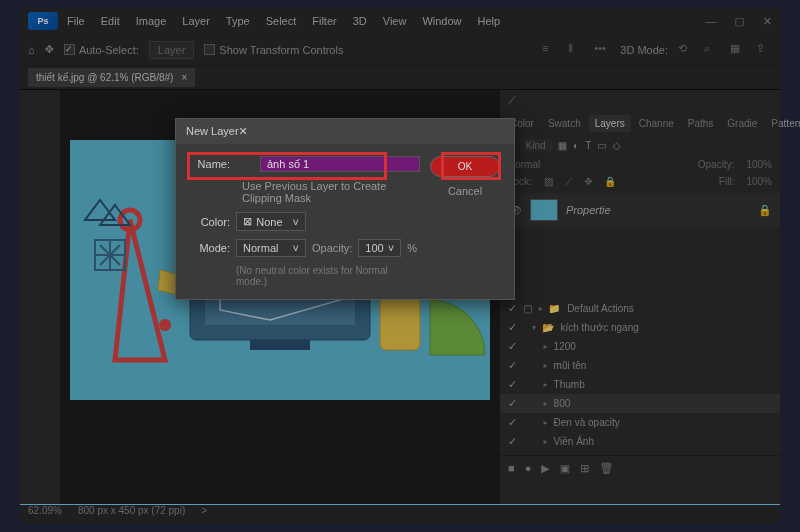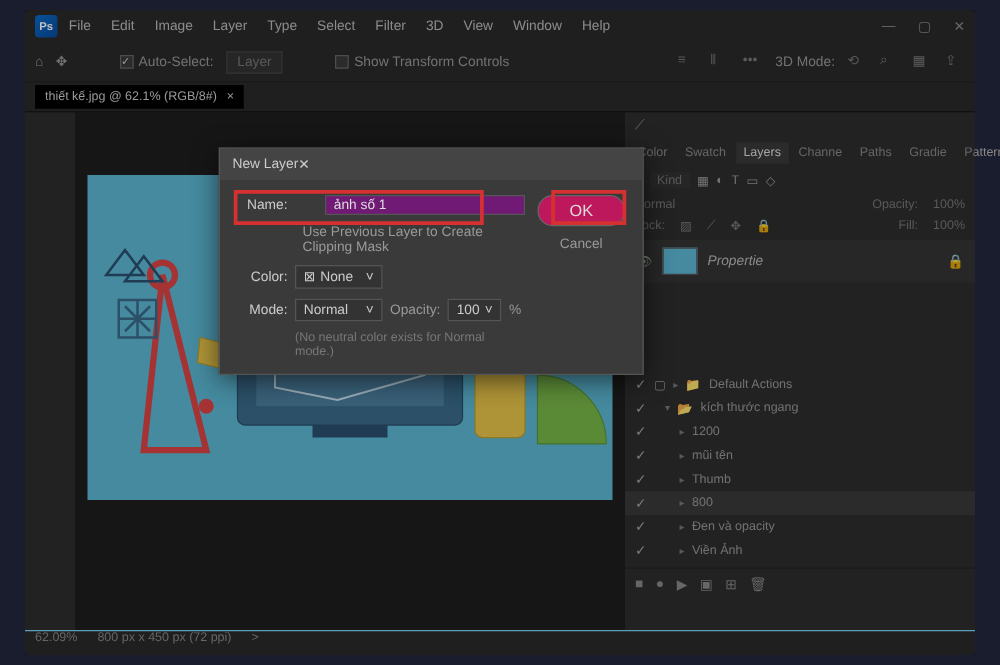--- a/index.html
+++ b/index.html
@@ -1,30 +1,30 @@
 <!DOCTYPE html>
 <html><head>
 <meta charset="utf-8">
 <style>
 * { margin: 0; padding: 0; box-sizing: border-box; font-family: -apple-system, "Segoe UI", Arial, sans-serif; }
 body { background: #1a1d2e; width: 800px; height: 532px; overflow: hidden; color: #999; font-size: 11px; }
 .app { background: #2a2a2a; margin: 8px 20px; height: 516px; border-radius: 4px; position: relative; }
 .menubar { display: flex; align-items: center; height: 26px; padding: 0 8px; gap: 2px; }
-.menubar .logo { width: 18px; height: 18px; background: linear-gradient(135deg,#0a6bc9,#0a4b9e); border-radius: 3px; display: flex; align-items: center; justify-content: center; font-size: 9px; font-weight: bold; color: #fff; }
+.menubar .logo { width: 30px; height: 18px; background: linear-gradient(135deg,#0a6bc9,#0a4b9e); border-radius: 3px; display: flex; align-items: center; justify-content: center; font-size: 9px; font-weight: bold; color: #fff; }
 .menubar .mi { padding: 3px 7px; color: #bbb; cursor: pointer; }
 .menubar .wc { margin-left: auto; display: flex; gap: 18px; color: #888; }
 .optbar { display: flex; align-items: center; height: 32px; padding: 0 8px; gap: 10px; border-bottom: 1px solid #222; }
-.optbar .chk { display: flex; align-items: center; gap: 4px; margin-left: 32px; }
+.optbar .chk { display: flex; align-items: center; gap: 4px; }
 .optbar .checkbox { width: 11px; height: 11px; border: 1px solid #666; background: #3a3a3a; display: inline-block; }
 .optbar .checkbox.on::before { content: "✓"; font-size: 9px; color: #ccc; display: block; line-height: 9px; }
 .optbar .sel { background: #333; padding: 2px 8px; border: 1px solid #444; color: #777; }
 .optbar .sep { margin-left: auto; }
 .optbar .ricon { width: 16px; height: 16px; color: #777; }
 .tabbar { height: 24px; display: flex; align-items: center; padding: 0 8px; border-bottom: 1px solid #111; }
-.tabbar .tab { padding: 4px 8px; background: #000000; color: #ccc; font-size: 10px; display: flex; gap: 8px; }
+.tabbar .tab { padding: 4px 8px; background: #404040; color: #ccc; font-size: 10px; display: flex; gap: 8px; }
 .main { display: flex; height: 414px; }
 .toolcol { width: 42px; background: #2e2e2e; }
 .canvas-area { flex: 1; background: #1e1e1e; position: relative; padding: 50px 10px; }
 .canvas { width: 420px; height: 260px; background: #5db8d4; margin: 0 auto; position: relative; }
 .canvas svg { width: 100%; height: 100%; }
 .panels { width: 280px; background: #2e2e2e; display: flex; flex-direction: column; }
 .ptabs { display: flex; height: 24px; align-items: center; font-size: 10px; padding: 0 4px; gap: 2px; }
 .ptabs span { padding: 3px 6px; color: #888; }
 .ptabs .active { color: #ddd; background: #3a3a3a; }
 .layerbar { display: flex; align-items: center; padding: 4px 8px; gap: 6px; font-size: 10px; }
@@ -47,21 +47,21 @@
 .dialog { position: absolute; left: 155px; top: 110px; width: 340px; background: #3a3a3a; border: 1px solid #555; box-shadow: 0 4px 20px rgba(0,0,0,0.6); z-index: 100; }
 .dlg-title { display: flex; padding: 6px 10px; background: #444; color: #ccc; font-size: 11px; }
 .dlg-body { padding: 12px 14px; display: flex; gap: 10px; }
 .dlg-left { flex: 1; }
 .dlg-row { display: flex; align-items: center; gap: 6px; margin-bottom: 8px; }
 .dlg-row label { color: #ccc; width: 40px; text-align: right; }
 .dlg-row input[type=text] { flex: 1; background: #701a75; border: 1px solid #555; color: #ddd; padding: 1px 6px; font-size: 11px; margin-left: 24px; }
 .dlg-row .dsel { background: #333; border: 1px solid #555; padding: 2px 6px; color: #ccc; min-width: 70px; display: inline-flex; gap: 4px; align-items: center; }
 .dlg-hint { color: #777; font-size: 10px; padding-left: 46px; }
 .dlg-btns { display: flex; flex-direction: column; gap: 8px; width: 70px; }
-.dlg-btns button { background: #be185d; border: 1px solid #666; border-radius: 12px; padding: 4px 10px; color: #ddd; cursor: pointer; font-size: 13px; }
+.dlg-btns button { background: #b91c1c; border: 1px solid #666; border-radius: 12px; padding: 4px 10px; color: #ddd; cursor: pointer; font-size: 10px; }
 .dlg-btns .cancel { background: none; border: none; text-align: center; }
 .hl-name { position: absolute; left: 167px; top: 144px; width: 200px; height: 28px; border: 3px solid #d63030; z-index: 101; pointer-events: none; }
 .hl-ok { position: absolute; left: 421px; top: 144px; width: 60px; height: 28px; border: 3px solid #d63030; z-index: 101; pointer-events: none; }
 .dimov { position: absolute; inset: 0; background: rgba(0,0,0,0.25); z-index: 50; pointer-events: none; }
 </style>
 </head>
 <body>
 
 <div class="app">
   <div class="dimov"></div>

